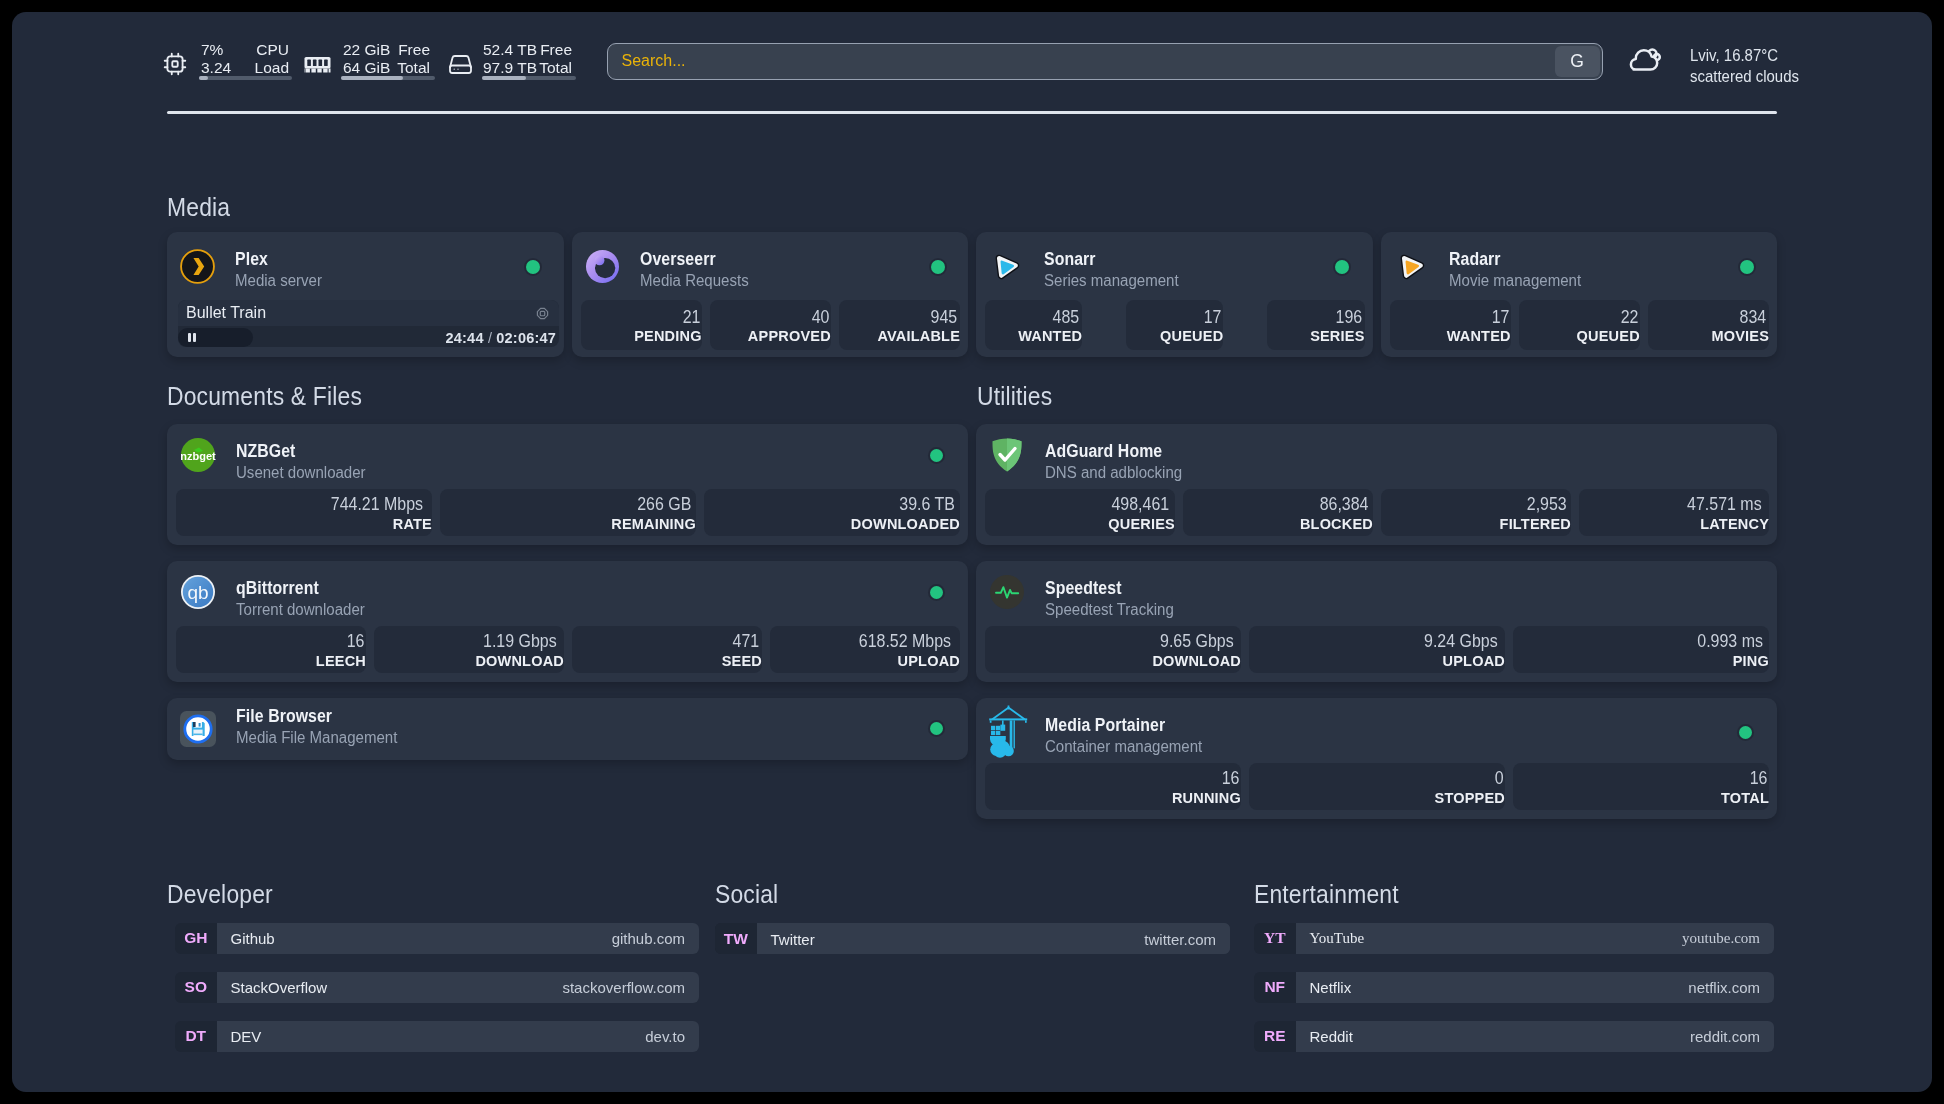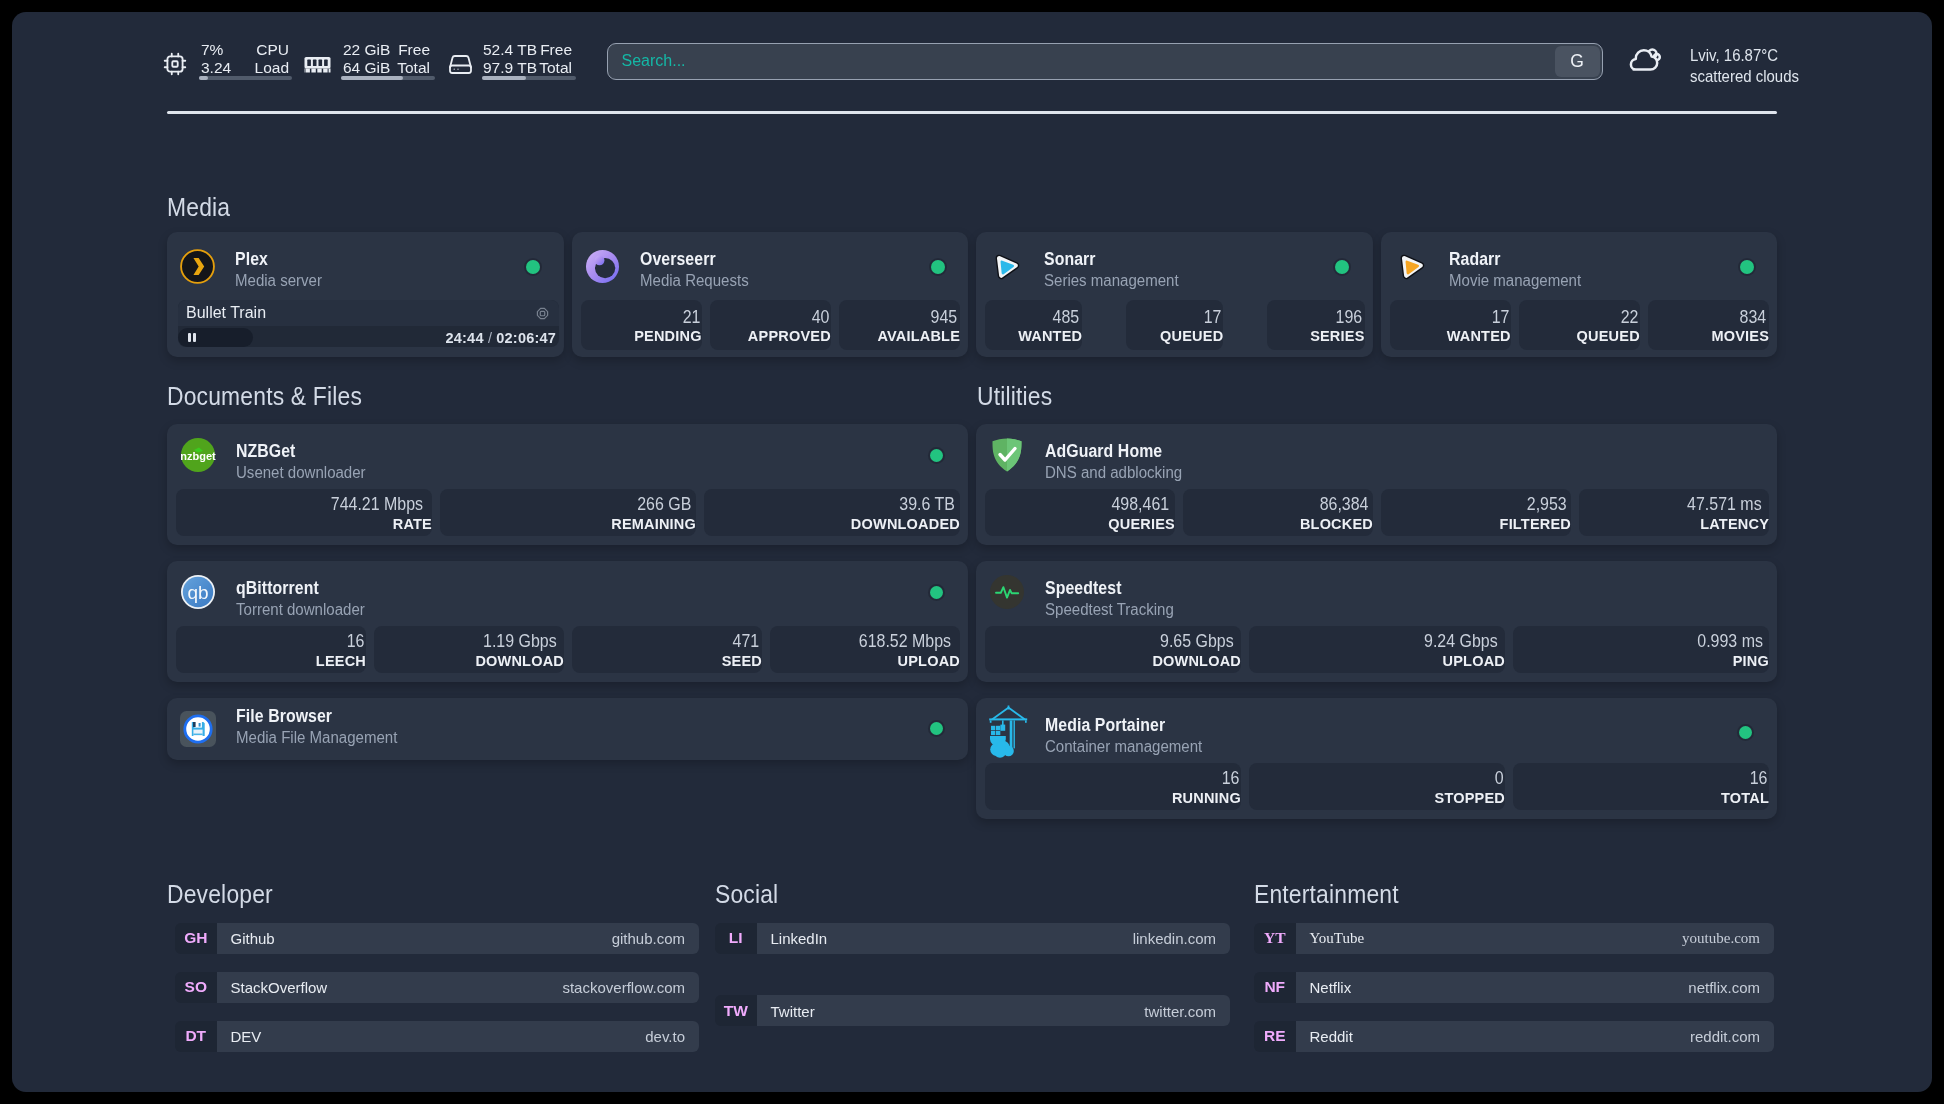--- a/index.html
+++ b/index.html
@@ -77,21 +77,21 @@
 </svg>
 <div class="sys" style="left:471px; width:89px;">
   <div class="sysL">52.4 TB<br>97.9 TB</div>
   <div class="sysR">Free<br>Total</div>
 </div>
 <div class="sysbar" style="left:469.5px; width:94px;">
       <div class="sysfill" style="width:44px;"></div>
     </div>
 
 <div class="abs" style="left:594.5px; top:30.5px; width:996px; height:37px; background:#38414f; border:1.5px solid #97a1b1; border-radius:9px;">
-  <div class="abs" style="left:14px; top:8.5px; font-size:16px; color:#14b8a6;">Search...</div>
+  <div class="abs" style="left:14px; top:8.5px; font-size:16px; color:#eab308;">Search...</div>
   <div class="abs" style="right:2px; top:2px; bottom:2px; width:45px; background:#4a5361; border-radius:6px; display:flex; align-items:center; justify-content:center; font-size:17.5px; font-weight:400; color:#eef1f6;">G</div>
 </div>
 
 <svg class="abs" style="left:1612px; top:32px;" width="38" height="30" viewBox="0 0 38 30">
   <g stroke="#e9edf3" stroke-width="2.5" stroke-linejoin="round" stroke-linecap="round">
     <circle cx="28.3" cy="9.8" r="4.2" fill="none"></circle>
     <circle cx="32.8" cy="13" r="3" fill="none"></circle>
     <path d="M9.5 25.5 H26.5 C30.2 25.5 33.2 22.5 33.2 18.9 C33.2 15.6 30.8 12.9 27.6 12.4 C26.8 8.9 23.6 6.3 19.8 6.3 C15.4 6.3 11.8 9.9 11.8 14.3 C11.8 14.5 11.8 14.7 11.8 14.9 C9 15.2 6.9 17.6 6.9 20.4 C6.9 23.2 9.2 25.5 12 25.5 Z" fill="#222a3a"></path>
   </g>
 </svg>
@@ -405,21 +405,21 @@
       </div>
 </div>
 
 <div class="bmrow" style="left:703px; top:910.5px; width:515px;">
   <div class="bmabbr">LI</div>
   <div class="bmbar">
         <div class="bmname">LinkedIn</div>
         <div class="bmurl">linkedin.com</div>
       </div>
 </div>
-<div class="bmrow" style="left:703px; top:983px; width:515px;">
+<div class="bmrow" style="left:703px; top:911px; width:515px;">
   <div class="bmabbr">TW</div>
   <div class="bmbar">
         <div class="bmname">Twitter</div>
         <div class="bmurl">twitter.com</div>
       </div>
 </div>
 
 <div class="bmrow" style="left:1242px; top:910.5px; width:520px;font-family:Liberation Serif, serif;">
   <div class="bmabbr">YT</div>
   <div class="bmbar">

